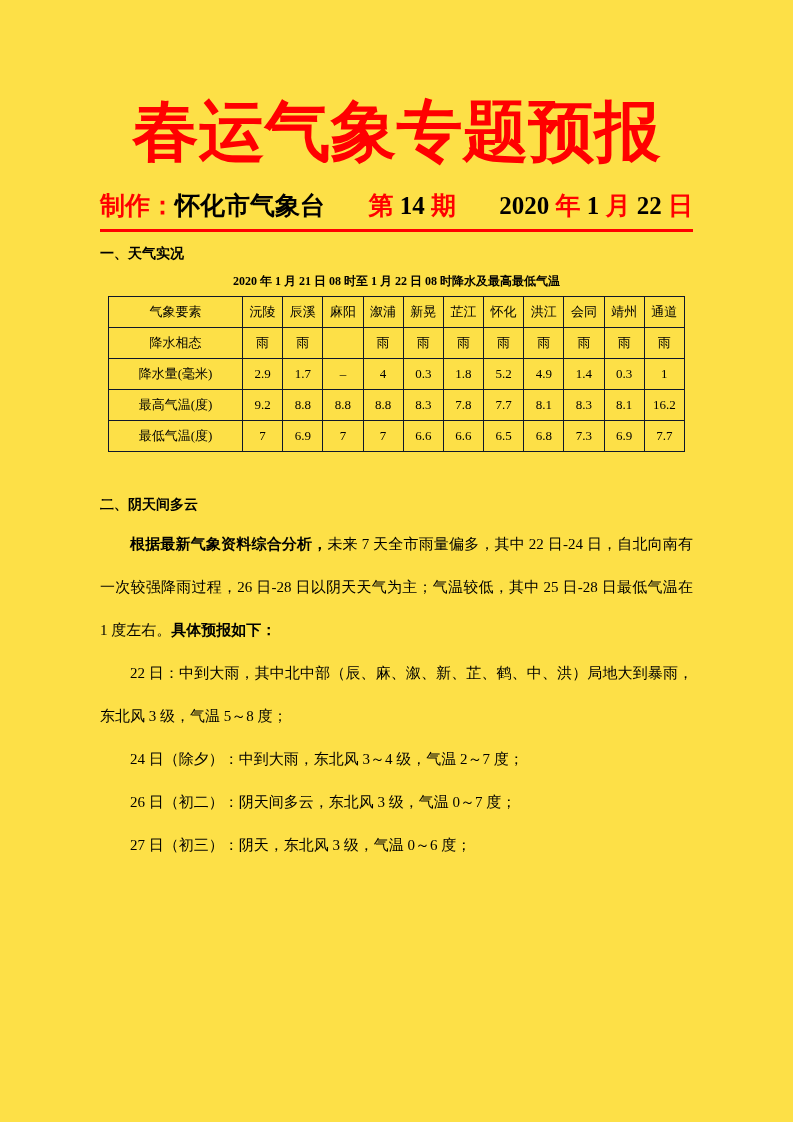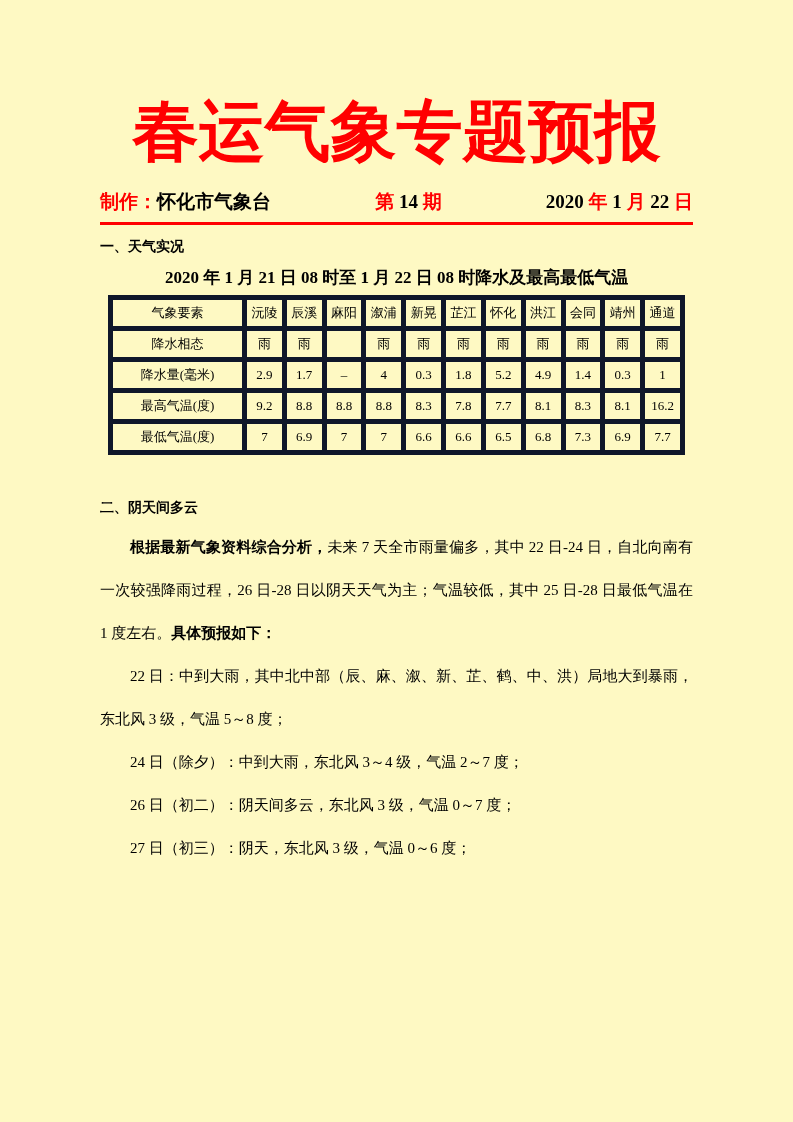--- a/index.html
+++ b/index.html
@@ -1,19 +1,19 @@
 <!DOCTYPE html>
 <html><head>
 <meta charset="utf-8">
 <style>
   * { box-sizing: border-box; }
   html, body { margin: 0; padding: 0; background: #ffffff; }
   .page {
     width: 793px; height: 1122px;
-    background: #fef9c3;
+    background: #fde047;
     font-family: "Liberation Serif", "DejaVu Serif", serif;
     color: #000000;
     overflow: hidden;
     position: relative;
   }
   .content { padding: 88px 100px 0 100px; }
 
   .doc-title {
     margin: 0;
     font-size: 66px;
@@ -22,21 +22,21 @@
     text-align: center;
     line-height: 1.32;
     white-space: nowrap;
   }
 
   .masthead-line {
     display: flex;
     justify-content: space-between;
     align-items: baseline;
     margin-top: 14px;
-    font-size: 19px;
+    font-size: 25px;
     font-weight: bold;
     white-space: nowrap;
   }
   .masthead-line .seg-red { color: #ff0000; }
 
   .red-rule {
     margin-top: 7px;
     border-bottom: 3px solid #ff0000;
     height: 0;
   }
@@ -44,34 +44,34 @@
   .section-heading {
     margin: 13px 0 0 0;
     font-size: 14px;
     font-weight: bold;
     line-height: 1.35;
   }
   .section-heading.second { margin-top: 44px; }
 
   .table-title {
     margin-top: 9px;
-    font-size: 17px;
+    font-size: 12px;
     font-weight: bold;
     text-align: center;
     white-space: nowrap;
   }
 
   table.weather {
     margin: 6px 0 0 8px;
     width: 577px;
     border-collapse: collapse;
     table-layout: fixed;
   }
   table.weather th, table.weather td {
-    border: 5px solid #0f172a;
+    border: 1px solid #0f172a;
     height: 31px;
     font-size: 13px;
     font-weight: normal;
     text-align: center;
     vertical-align: middle;
     padding: 0 1px;
   }
   table.weather .label-col { width: 134px; }
 
   .body-p {

